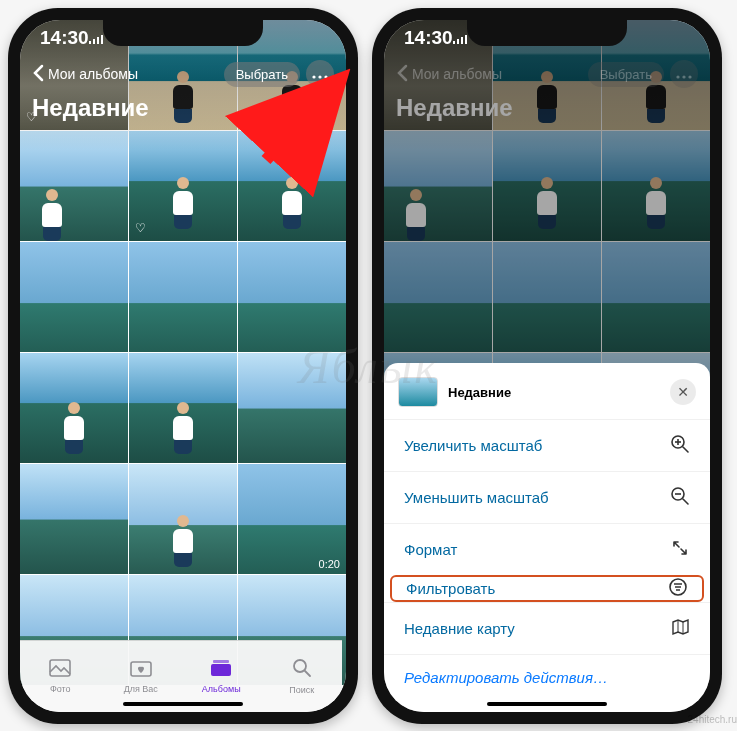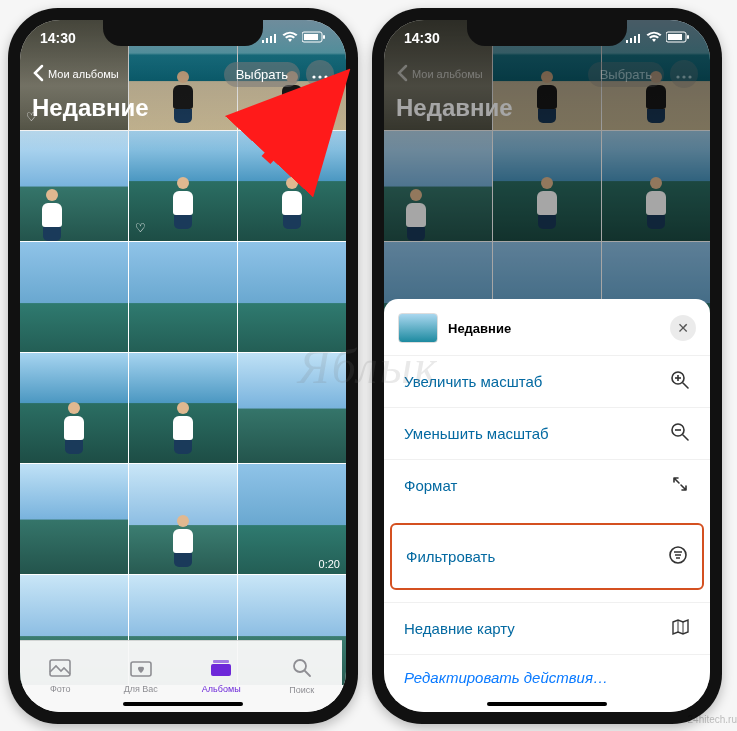--- a/index.html
+++ b/index.html
@@ -12,31 +12,31 @@
   .screen {
     width: 100%; height: 100%; background: #fff; border-radius: 40px;
     overflow: hidden; position: relative;
   }
   .notch {
     position: absolute; top: 0; left: 50%; transform: translateX(-50%);
     width: 160px; height: 26px; background: #111; border-radius: 0 0 18px 18px; z-index: 50;
   }
   .statusbar {
     position: absolute; top: 0; left: 0; right: 0; height: 36px;
-    display: flex; justify-content: space-between; align-items: center;
-    padding: 0 20px; color: #fff; z-index: 40; font-size: 14px; font-weight: 600;
+    display: flex; justify-content: flex-start; align-items: center;
+    padding: 0 20px; color: #fff; z-index: 40; font-size: 19px; font-weight: 600;
   }
   .status-right { display: flex; gap: 4px; align-items: center; }
   .headerbar {
     position: absolute; top: 0; left: 0; right: 0; height: 130px;
     background: linear-gradient(rgba(0,0,0,.35),rgba(0,0,0,0));
     z-index: 30; color: #fff; padding: 40px 12px 0 12px;
   }
   .headrow { display: flex; align-items: center; justify-content: space-between; }
-  .backbtn { display: flex; align-items: center; font-size: 11px; font-weight: 500; cursor: pointer; }
+  .backbtn { display: flex; align-items: center; font-size: 14px; font-weight: 500; cursor: pointer; }
   .rightctrls { display: flex; align-items: center; gap: 6px; }
   .pill {
     background: rgba(120,120,120,.55); color: #fff; font-size: 13px;
     padding: 5px 12px; border-radius: 14px; cursor: pointer; font-weight: 500;
   }
   .circbtn {
     width: 28px; height: 28px; border-radius: 50%; background: rgba(120,120,120,.55);
     display: flex; align-items: center; justify-content: center; cursor: pointer;
   }
   .albumtitle { font-size: 24px; font-weight: 700; margin-top: 6px; }
@@ -88,21 +88,21 @@
   .sheet-close {
     margin-left: auto; width: 26px; height: 26px; border-radius: 50%;
     background: rgba(0,0,0,.08); display: flex; align-items: center; justify-content: center;
     color: #555; cursor: pointer; font-size: 14px;
   }
   .sheet-row {
     display: flex; align-items: center; justify-content: space-between;
     padding: 14px 20px; font-size: 15px; color: #0369a1; cursor: pointer;
     border-top: 1px solid rgba(0,0,0,.06);
   }
-  .sheet-row.hl { border: 2px solid #d45020; border-radius: 6px; margin: 12px 6px; padding: 20px 14px; }
+  .sheet-row.hl { border: 2px solid #d45020; border-radius: 6px; margin: 0 6px; padding: 0 14px; }
   .sheet-row .rico { color: #444; }
   .sheet-link { padding: 14px 20px 0 20px; font-size: 15px; color: #0a7aff; cursor: pointer; border-top: 1px solid rgba(0,0,0,.06); font-style: italic; }
 
   .watermark {
     position: absolute; left: 50%; top: 50%; transform: translate(-50%,-50%);
     font-size: 48px; color: rgba(120,120,120,.16); font-style: italic;
     font-family: Georgia, serif; pointer-events: none; z-index: 80; letter-spacing: 2px;
   }
   .corner-wm { position: absolute; right: 0; bottom: 6px; font-size: 10px; color: rgba(0,0,0,.25); }
 </style>

